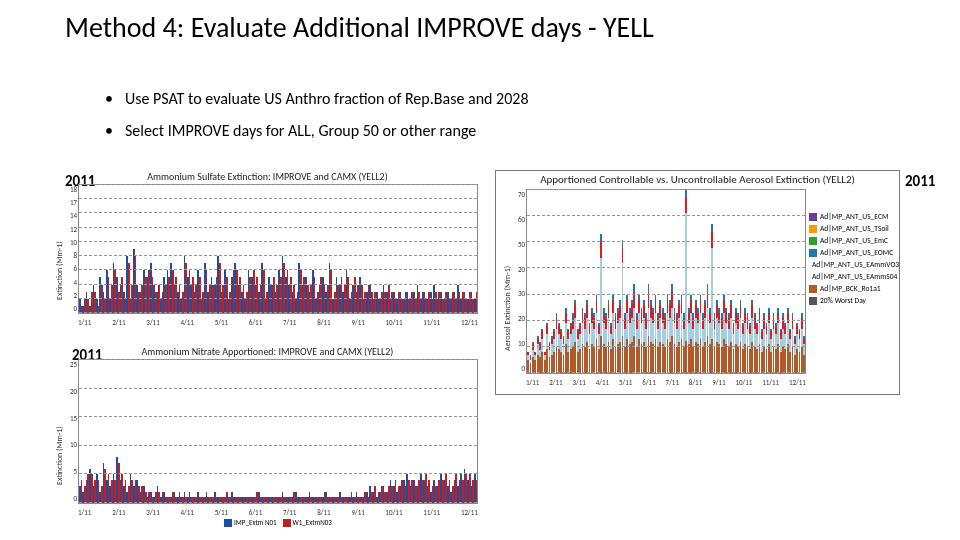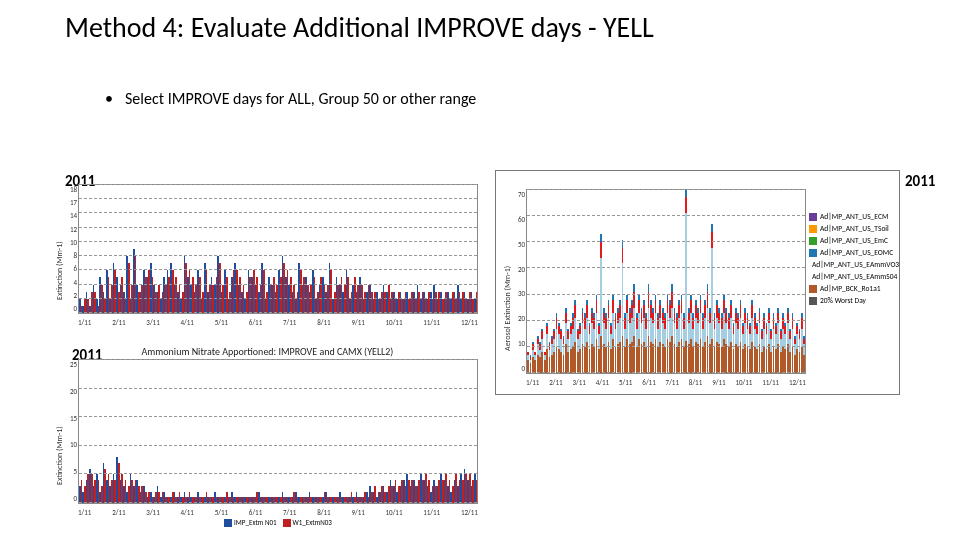--- a/index.html
+++ b/index.html
@@ -24,28 +24,30 @@
   .legend-right div{display:flex;align-items:center;gap:3px;}
   .hline{position:absolute;left:0;right:0;border-top:1px dashed #555;}
 </style>
 </head>
 <body>
 <div class="slide">
 
 <div class="title">Method 4: Evaluate Additional IMPROVE days - YELL</div>
 
 <ul class="bullets">
+  <li>Use PSAT to evaluate US Anthro fraction of Rep.Base and 2028</li>
   <li>Select IMPROVE days for ALL, Group 50 or other range</li>
 </ul>
 
 <div class="year-label" style="left:65px;top:172px;">2011</div>
 <div class="year-label" style="left:72px;top:346px;">2011</div>
 <div class="year-label" style="left:905px;top:172px;">2011</div>
 
 <div id="chart-sulfate" class="chart-frame" style="left:50px;top:170px;width:435px;height:170px;">
+  <div class="chart-title">Ammonium Sulfate Extinction: IMPROVE and CAMX (YELL2)</div>
   <div class="ylab" style="left:4px;top:130px;">Extinction (Mm-1)</div>
   <div class="plot" id="plot-sulfate" style="left:28px;top:14px;width:400px;height:130px;position:absolute;">
     <div class="yaxis" id="yaxis-sulfate">
           <div>18</div>
           <div>17</div>
           <div>14</div>
           <div>12</div>
           <div>10</div>
           <div>8</div>
           <div>6</div>
@@ -1061,20 +1063,21 @@
         <span>11/11</span>
         <span>12/11</span>
       </div>
   <div class="legend" id="legend-nitrate" style="position:absolute;left:28px;top:171px;width:400px;">
         <span><i class="swatch" style="background: rgb(31, 78, 161);"></i>IMP_Extm N01</span>
         <span><i class="swatch" style="background: rgb(192, 32, 31);"></i>W1_ExtmN03</span>
       </div>
 </div>
 
 <div id="chart-apportioned" class="chart-frame" style="left:495px;top:170px;width:405px;height:225px;border:1px solid #777;">
+  <div class="chart-title" style="font-size:11px;margin-top:2px;">Apportioned Controllable vs. Uncontrollable Aerosol Extinction (YELL2)</div>
   <div class="ylab" style="left:6px;top:180px;">Aerosol Extinction (Mm-1)</div>
   <div class="plot" id="plot-apportioned" style="left:30px;top:18px;width:280px;height:185px;position:absolute;">
     <div class="yaxis" id="yaxis-apportioned">
           <div>70</div>
           <div>60</div>
           <div>50</div>
           <div>20</div>
           <div>30</div>
           <div>20</div>
           <div>10</div>

